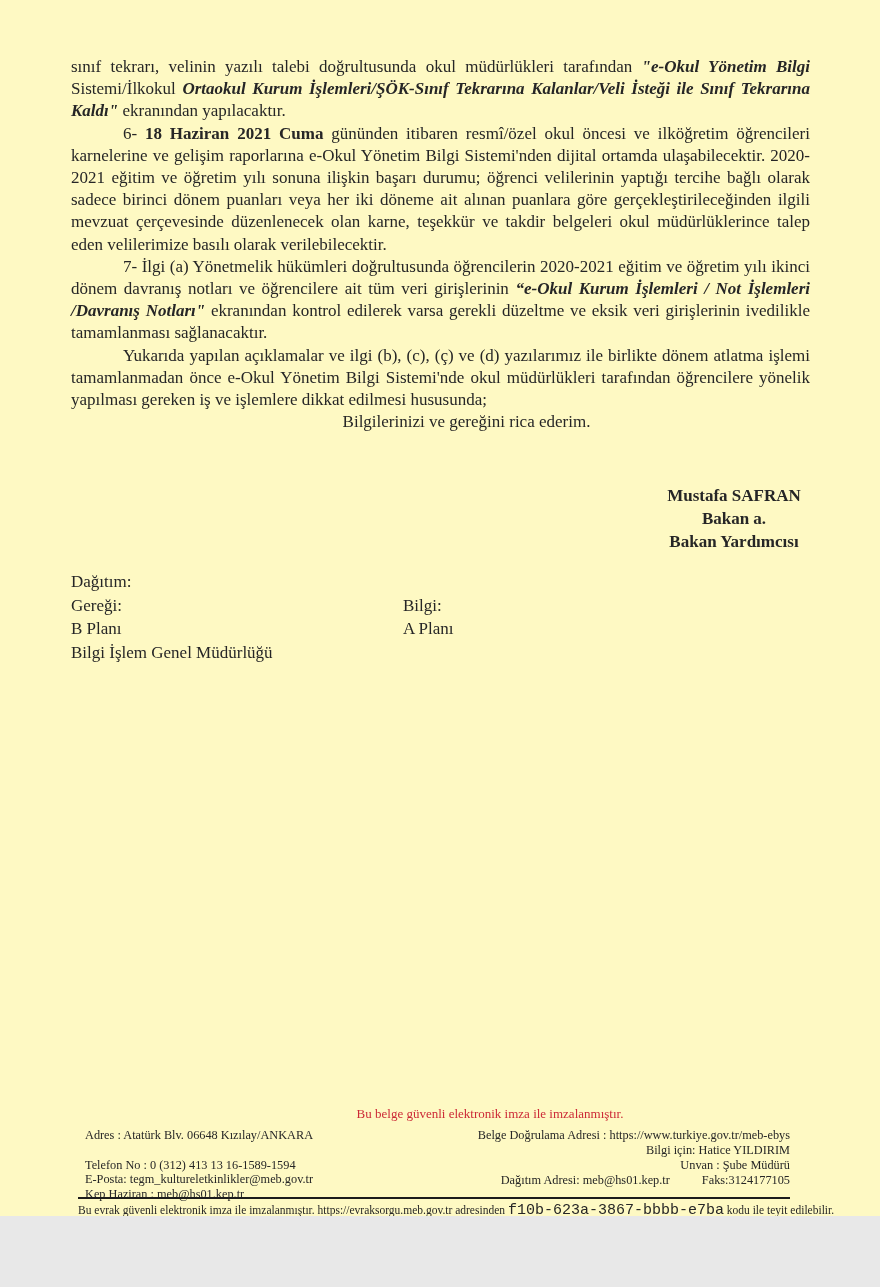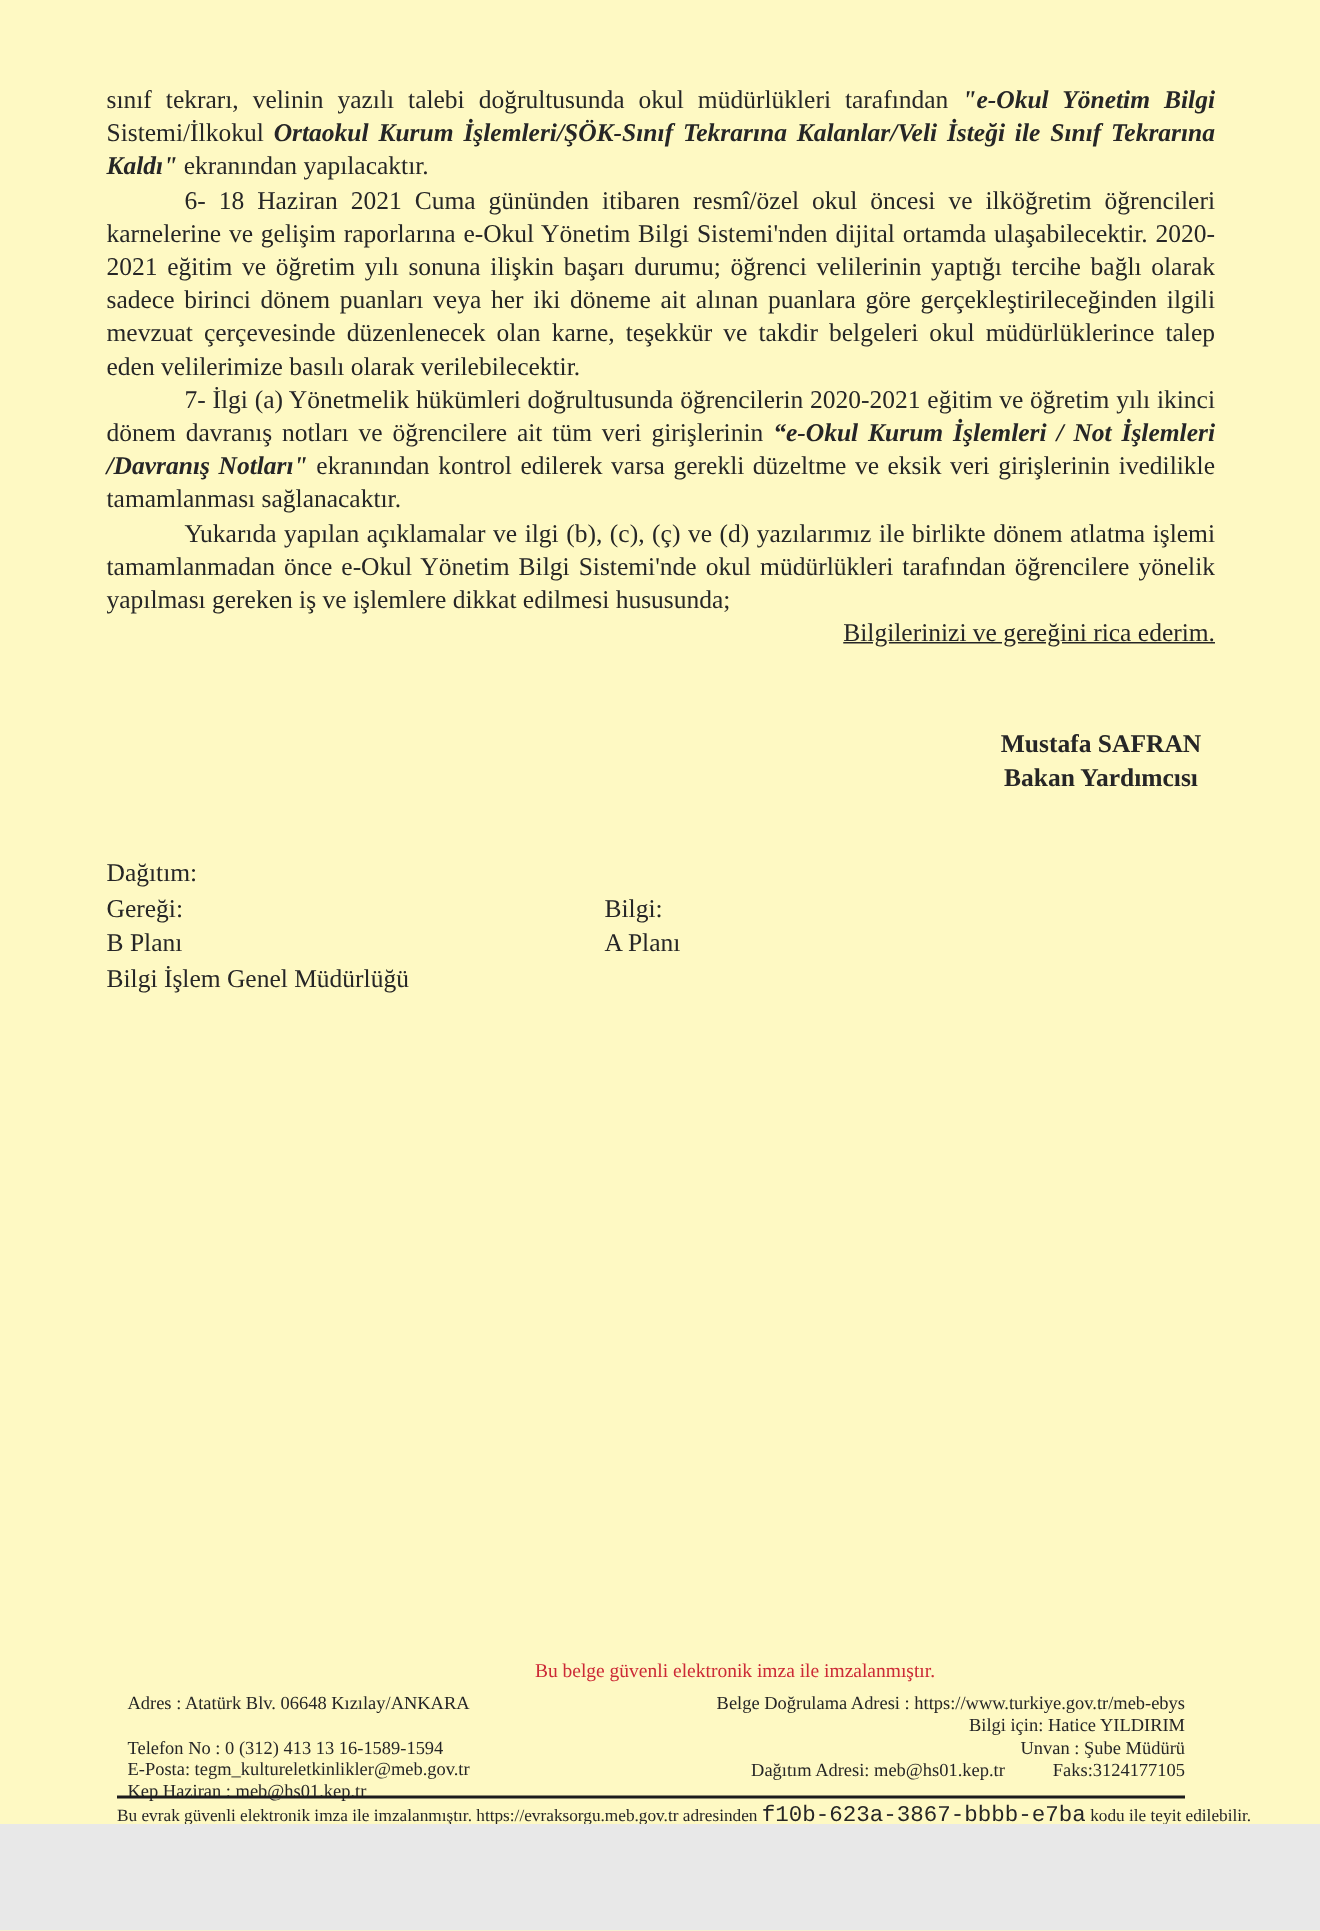--- a/index.html
+++ b/index.html
@@ -14,23 +14,23 @@
   }
   
   .doc-body{
     position:absolute;
     left:71px; top:56px; width:739px;
     font-size:17px; line-height:22.2px;
     text-align:justify;
   }
   .doc-body p{margin:0;}
   .indent{text-indent:52px;}
-  .b{font-weight:normal;}
+  .b{font-weight:bold;}
   .bi{font-weight:bold;font-style:italic;}
-  .closing{text-align:right;text-decoration:underline;}
+  .closing{text-align:center;}
   
   .signature{
     position:absolute; left:618px; top:484px; width:232px;
     text-align:center; font-size:17px; line-height:23px;font-weight:bold;
   }
   
   .distribution{
     position:absolute; left:71px; top:570px;
     font-size:17px; line-height:23.6px;
   }
@@ -76,20 +76,21 @@
 
     <p class="indent"><span>7- İlgi (a) Yönetmelik hükümleri doğrultusunda öğrencilerin 2020-2021 eğitim ve öğretim yılı ikinci dönem davranış notları ve öğrencilere ait tüm veri girişlerinin </span><span class="bi">“e-Okul Kurum İşlemleri / Not İşlemleri /Davranış Notları" </span><span>ekranından kontrol edilerek varsa gerekli düzeltme ve eksik veri girişlerinin ivedilikle tamamlanması sağlanacaktır.</span></p>
 
     <p class="indent"><span>Yukarıda yapılan açıklamalar ve ilgi (b), (c), (ç) ve (d) yazılarımız ile birlikte dönem atlatma işlemi tamamlanmadan önce e-Okul Yönetim Bilgi Sistemi'nde okul müdürlükleri tarafından öğrencilere yönelik yapılması gereken iş ve işlemlere dikkat edilmesi hususunda;</span></p>
 
     <p class="indent closing"><span>Bilgilerinizi ve gereğini rica ederim.</span></p>
   </div>
 
   <div class="signature">
     <div>Mustafa SAFRAN</div>
+    <div>Bakan a.</div>
     <div>Bakan Yardımcısı</div>
   </div>
 
   <div class="distribution">
     <div>Dağıtım:</div>
     <div class="dist-row">
       <div class="dist-left">Gereği:</div>
       <div>Bilgi:</div>
     </div>
     <div class="dist-row">

